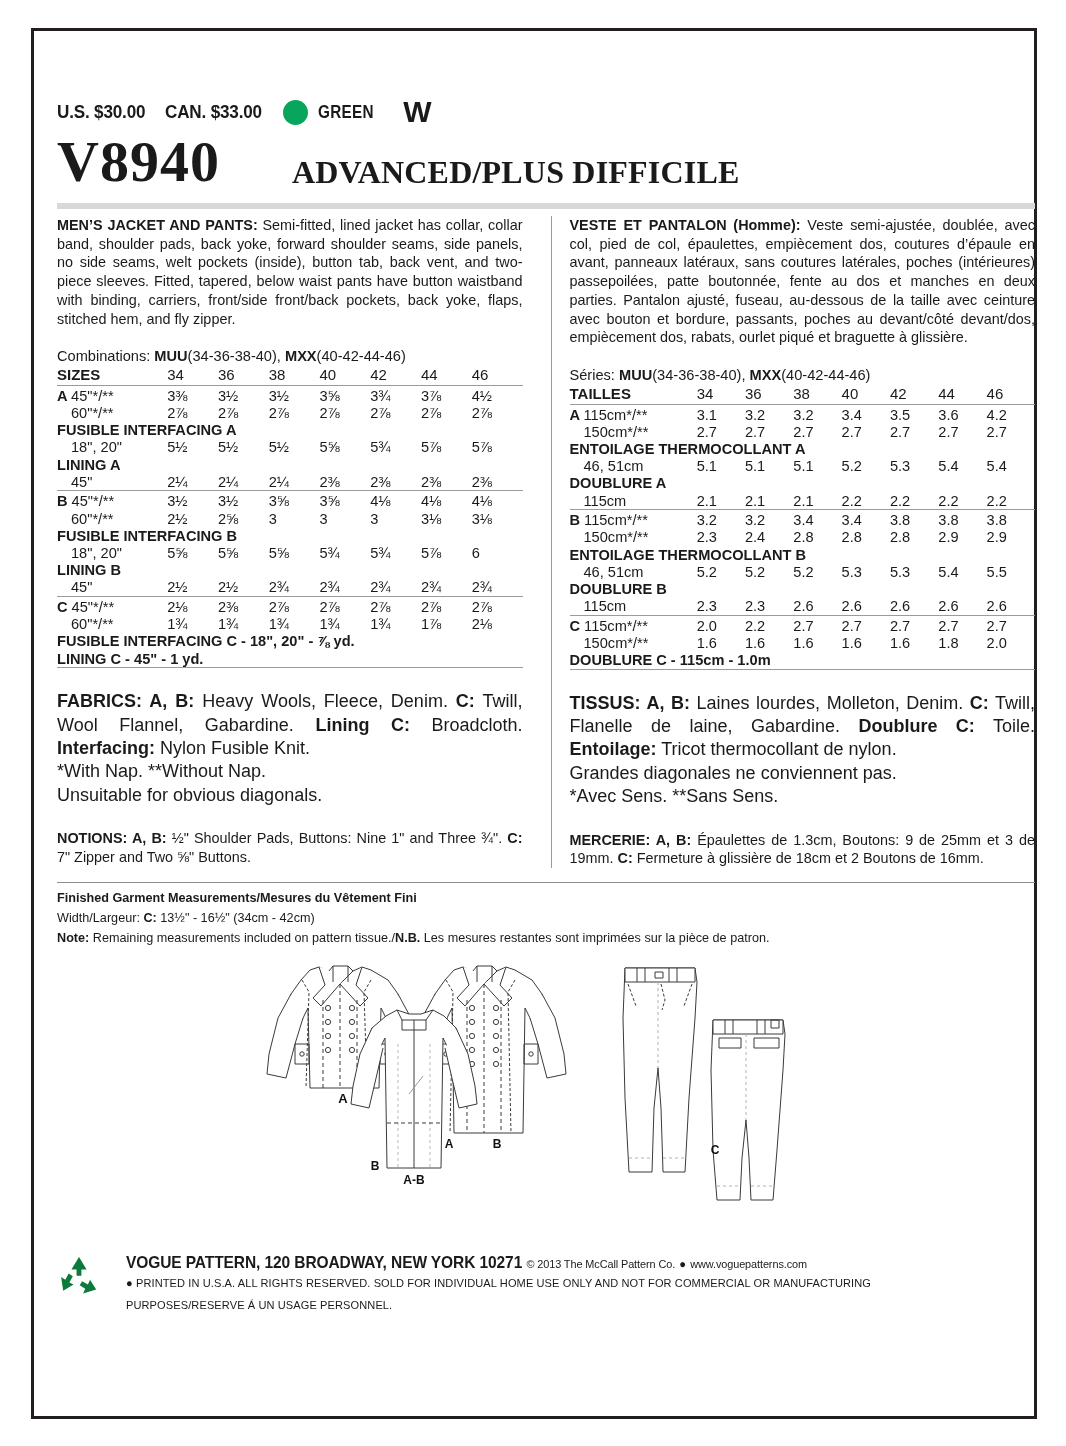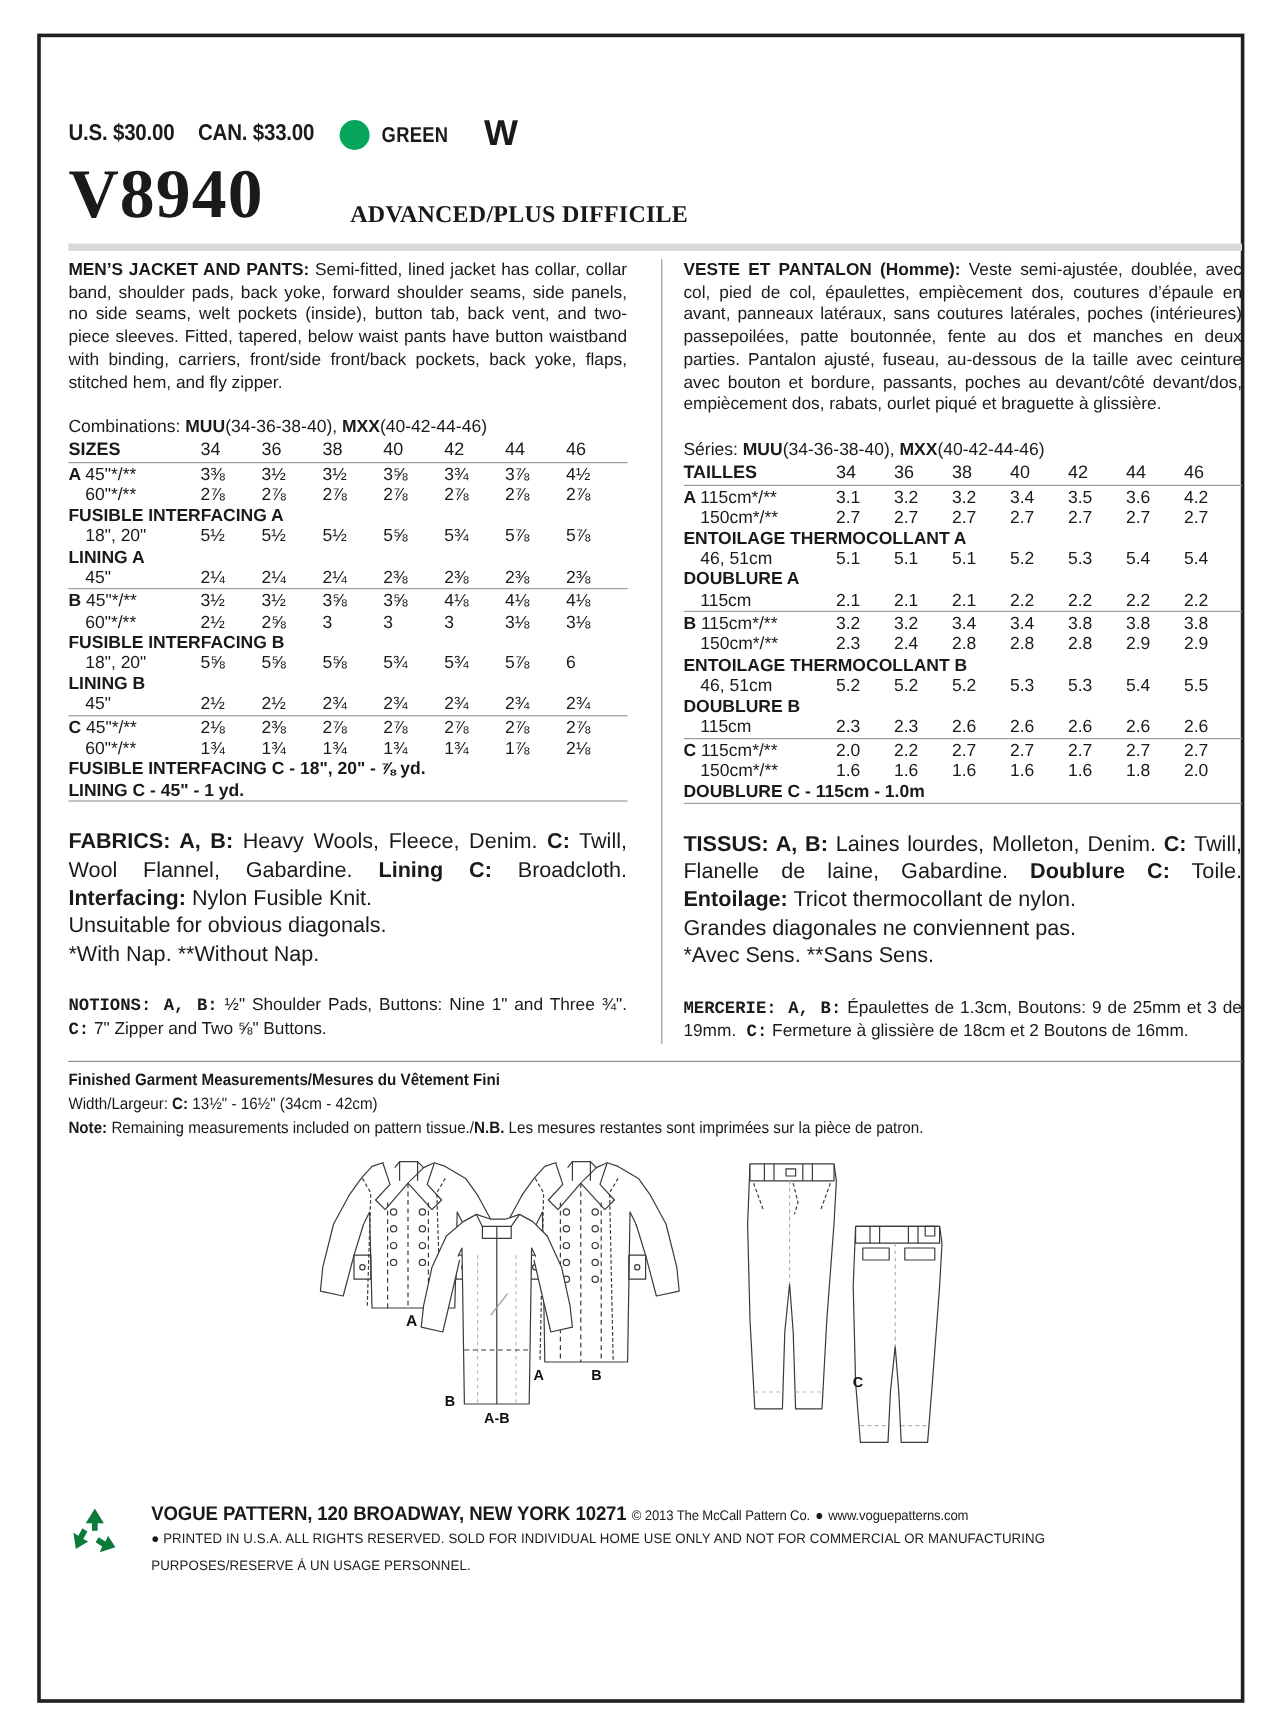--- a/index.html
+++ b/index.html
@@ -11,21 +11,21 @@
   
   .pricerow{display:flex;align-items:center;gap:10px;height:34px;}
   .price{font-weight:bold;font-size:19px;letter-spacing:-0.2px;font-family:"Liberation Sans",sans-serif;
          transform:scaleX(0.9);transform-origin:left center;white-space:nowrap;}
   .dot{width:25px;height:25px;border-radius:50%;display:inline-block;}
   .colorname{font-weight:bold;font-size:18px;letter-spacing:0.3px;transform:scaleX(0.85);transform-origin:left center;}
   .wmark{font-weight:bold;font-size:30px;font-family:"Liberation Sans",sans-serif;line-height:1;margin-left:10px;}
 
   .titlerow{display:flex;align-items:flex-end;margin-top:4px;}
   .patnum{font-family:"Liberation Serif",serif;font-weight:bold;font-size:58px;line-height:1;letter-spacing:1px;}
-  .diff{font-family:"Liberation Serif",serif;font-weight:bold;font-size:20px;letter-spacing:0.2px;margin-left:72px;}
+  .diff{font-family:"Liberation Serif",serif;font-weight:bold;font-size:32px;letter-spacing:0.2px;margin-left:72px;}
 
   .toprule{height:6px;background:#d8d8d8;margin-top:12px;}
 
   
   .cols{display:flex;position:relative;margin-top:7px;gap:16px;}
   .col{width:480px;}
   .colL{padding-right:12px;}
   .colR{padding-left:18px;border-left:1.5px solid #9a9a9a;}
 
   .desc{font-size:14.4px;line-height:1.30;text-align:justify;}
@@ -47,21 +47,21 @@
   .wide{font-weight:bold;}
   .norm{font-weight:normal;}
   .fullrow{font-weight:bold;}
   .endline td{border-bottom:1.2px solid #9b9b9b;padding-bottom:3px;}
 
   
   .fabrics{font-size:18px;line-height:1.30;text-align:justify;margin-top:22px;}
   .fabrics b{font-weight:bold;}
   .plainline{text-align:left;}
   .notions{font-size:14.4px;line-height:1.30;text-align:justify;margin-top:22px;}
-  .notions b{font-weight:bold;font-family:Liberation Mono, monospace;}
+  .notions b{font-weight:bold;}
 
   
   .finrule{height:1.4px;background:#8e8e8e;margin-top:14px;}
   .fin{font-size:13.6px;line-height:1.45;margin-top:5px;transform:scaleX(0.93);transform-origin:left top;width:107%;}
   .fin .h{font-weight:bold;}
   .fin b{font-weight:bold;}
 
   
   .art{position:relative;width:978px;height:250px;margin-top:10px;}
   .art svg{display:block;}
@@ -234,22 +234,22 @@
                 <td class="fullrow" colspan="8">FUSIBLE INTERFACING C - 18", 20" - ⅞ yd.</td>
               </tr>
               <tr class="endline">
                 <td class="fullrow" colspan="8">LINING C - 45" - 1 yd.</td>
               </tr>
             </tbody>
           </table>
 
       <div class="fabrics">
         <div><b>FABRICS:</b><b> A, B:</b><span> Heavy Wools, Fleece, Denim.</span><b> C:</b><span> Twill, Wool Flannel, Gabardine.</span><b> Lining C:</b><span> Broadcloth.</span><b> Interfacing:</b><span> Nylon Fusible Knit.</span></div>
+        <div class="plainline">*With Nap. **Without Nap.</div>
         <div class="plainline">Unsuitable for obvious diagonals.</div>
-        <div class="plainline">*With Nap. **Without Nap.</div>
       </div>
 
       <div class="notions"><b>NOTIONS:</b><b> A, B:</b><span> ½" Shoulder Pads, Buttons: Nine 1" and Three ¾".</span><b> C:</b><span> 7" Zipper and Two ⅝" Buttons.</span></div>
     </div>
 
     <div class="col colR">
       <div class="desc"><b>VESTE ET PANTALON (Homme):</b><span> Veste semi-ajustée, doublée, avec col, pied de col, épaulettes, empiècement dos, coutures d’épaule en avant, panneaux latéraux, sans coutures latérales, poches (intérieures) passepoilées, patte boutonnée, fente au dos et manches en deux parties. Pantalon ajusté, fuseau, au-dessous de la taille avec ceinture avec bouton et bordure, passants, poches au devant/côté devant/dos, empiècement dos, rabats, ourlet piqué et braguette à glissière.</span></div>
 
       <div class="combo"><span>Séries:</span> <b>MUU</b><span>(34-36-38-40),</span> <b>MXX</b><span>(40-42-44-46)</span></div>
 

